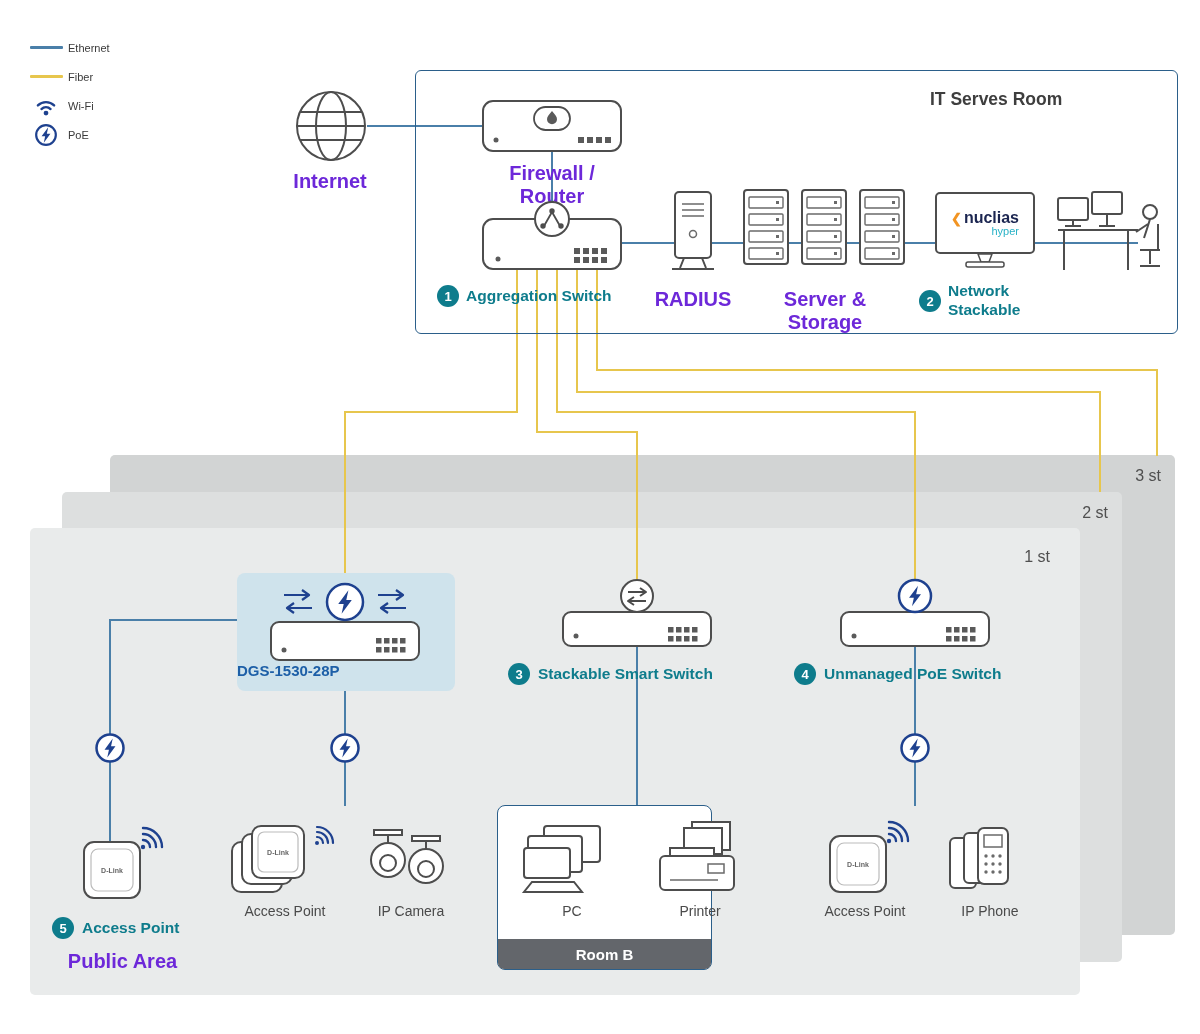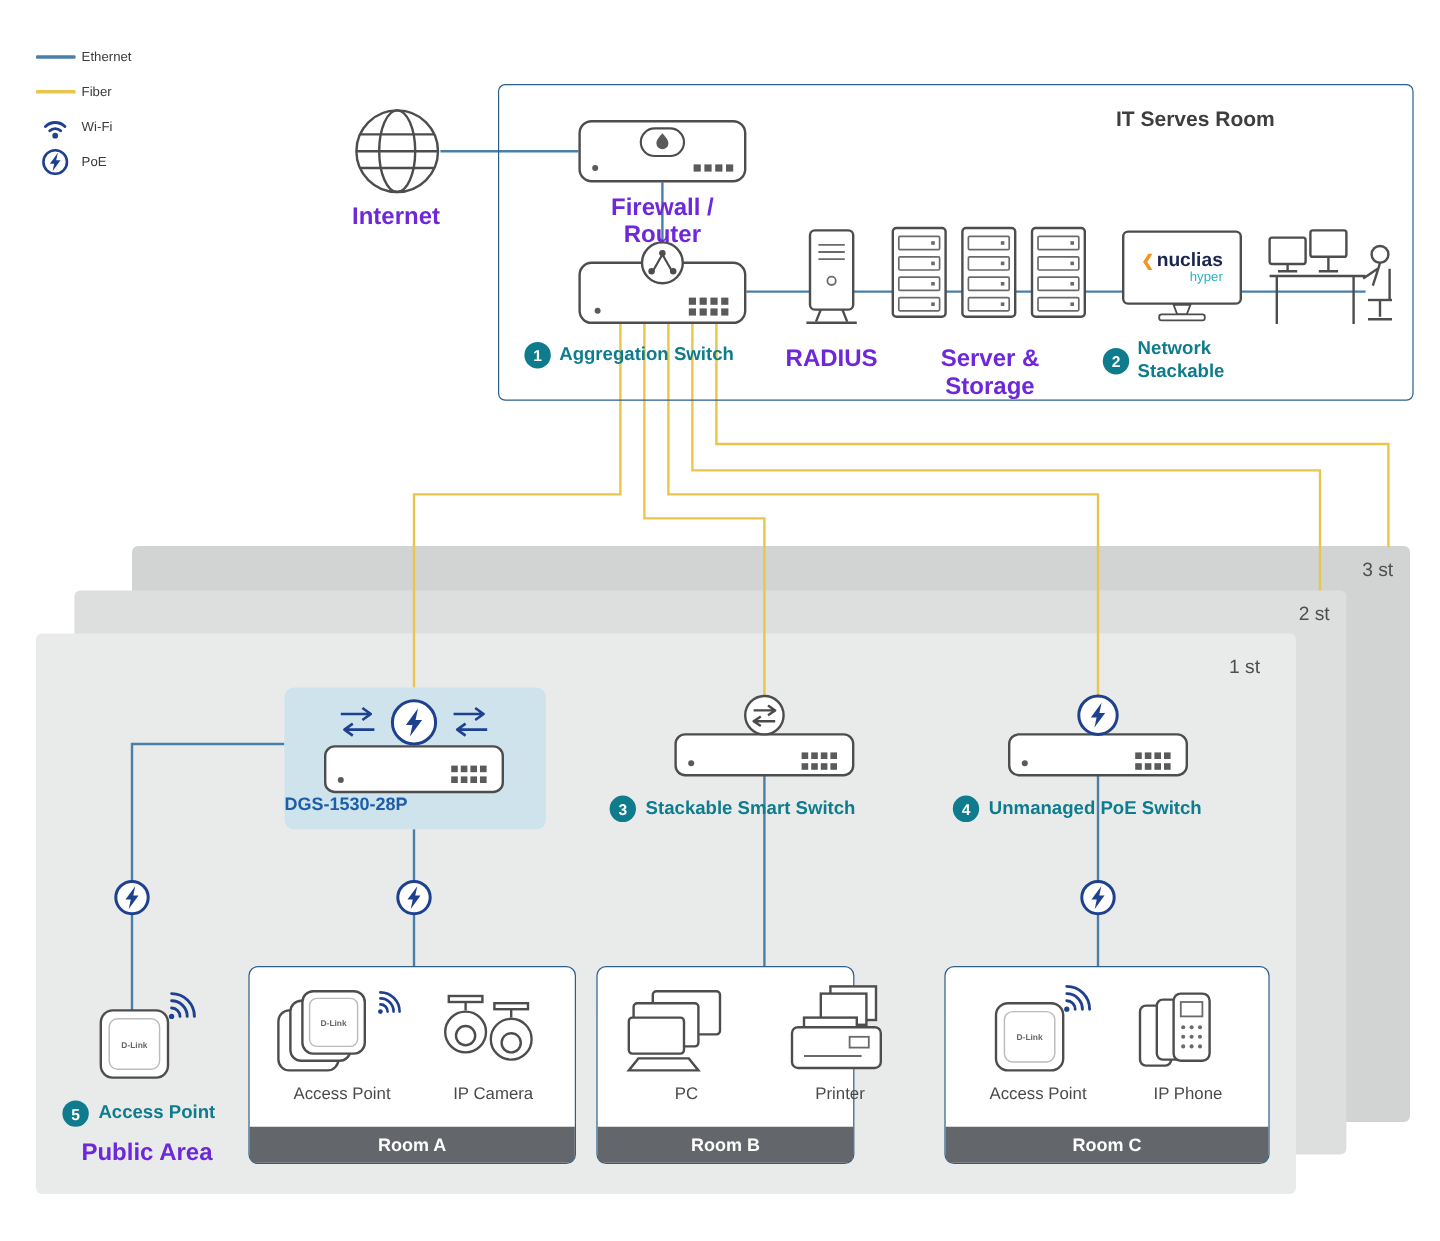--- a/index.html
+++ b/index.html
@@ -339,23 +339,20 @@
       <path d="M5,16 A7,7 0 0 1 12,23"></path>
       <path d="M5,10 A13,13 0 0 1 18,23"></path>
       <path d="M5,4 A19,19 0 0 1 24,23"></path>
     </g>
     <circle cx="5" cy="23" r="2.2" fill="#1e418f"></circle>
   </svg>
   <div class="badge" style="left:52px;top:917px">5</div>
   <div class="teal" style="left:82px;top:919px">Access Point</div>
   <div class="dev-label" style="left:45px;top:950px;width:155px">Public Area</div>
 
-  <div class="room" style="left:207px;top:805px;width:273px;height:165px">
-    <div class="room-bar">Room A</div>
-  </div>
   <svg class="icon" style="left:232px;top:826px" width="110" height="78">
     <g fill="#fff" stroke="#4d4d4d" stroke-width="2">
       <rect x="0" y="16" width="50" height="50" rx="9"></rect>
       <rect x="10" y="8" width="50" height="50" rx="9"></rect>
       <rect x="20" y="0" width="52" height="52" rx="9"></rect>
     </g>
     <rect x="26" y="6" width="40" height="40" rx="6" fill="none" stroke="#bbbbbb" stroke-width="1.2"></rect>
     <text x="46" y="29" text-anchor="middle" font-size="7" font-weight="bold" fill="#666" font-family="Liberation Sans, sans-serif">D-Link</text>
   </svg>
   <svg class="icon" style="left:312px;top:822px" width="26" height="26">
@@ -398,23 +395,20 @@
       <rect x="36" y="0" width="38" height="28"></rect>
       <rect x="28" y="6" width="38" height="26"></rect>
       <rect x="14" y="26" width="44" height="10"></rect>
       <rect x="4" y="34" width="74" height="34" rx="5"></rect>
     </g>
     <rect x="52" y="42" width="16" height="9" fill="none" stroke="#6a6a6a" stroke-width="1.5"></rect>
     <path d="M14,58 H62" stroke="#6a6a6a" stroke-width="1.5"></path>
   </svg>
   <div class="item-label" style="left:652px;top:903px;width:96px">Printer</div>
 
-  <div class="room" style="left:787px;top:805px;width:271px;height:165px">
-    <div class="room-bar">Room C</div>
-  </div>
   <svg class="icon" style="left:826px;top:832px" width="64" height="64">
     <rect x="4" y="4" width="56" height="56" rx="10" fill="#fff" stroke="#4d4d4d" stroke-width="2"></rect>
     <rect x="11" y="11" width="42" height="42" rx="7" fill="none" stroke="#bbbbbb" stroke-width="1.2"></rect>
     <text x="32" y="35" text-anchor="middle" font-size="7" font-weight="bold" fill="#666" font-family="Liberation Sans, sans-serif">D-Link</text>
   </svg>
   <svg class="icon" style="left:884px;top:818px" width="28" height="28">
     <g stroke="#1e418f" stroke-width="2.4" fill="none" stroke-linecap="round">
       <path d="M5,16 A7,7 0 0 1 12,23"></path>
       <path d="M5,10 A13,13 0 0 1 18,23"></path>
       <path d="M5,4 A19,19 0 0 1 24,23"></path>

